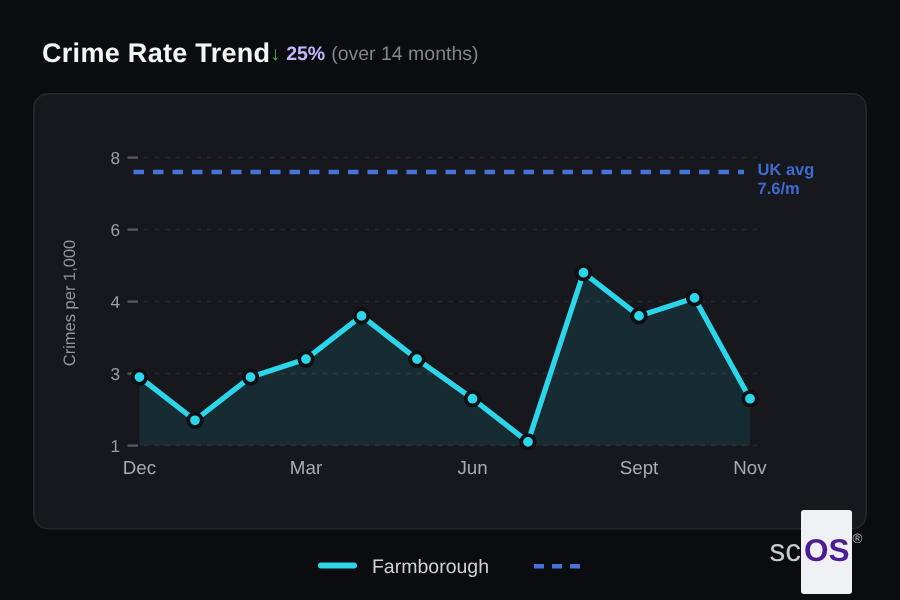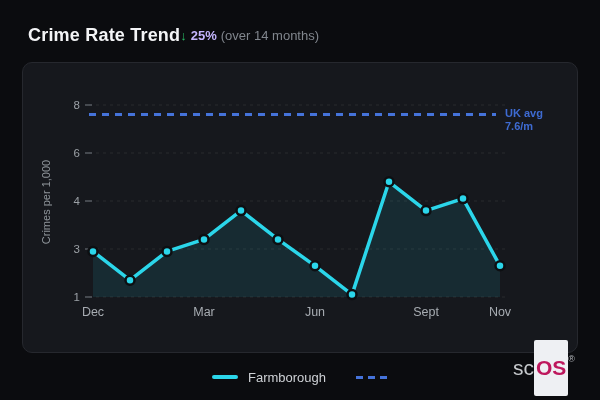--- a/index.html
+++ b/index.html
@@ -42,21 +42,21 @@
   .legend-item{display:flex;align-items:center;gap:10px;}
   .legend-label{font-size:13px;color:#ced1d5;}
   .swatch-solid{width:26px;height:4px;border-radius:2px;}
   .swatch-dashed{width:32px;height:3px;}
   .logo{
     position:absolute;right:25px;top:354px;height:28px;
     display:flex;align-items:center;
   }
   .logo .sc{font-size:21px;color:#c6c9cc;}
   .logo .os{
-    font-size:21px;font-weight:bold;color:#be185d;background:#eef0f3;
+    font-size:21px;font-weight:bold;color:#4c1d95;background:#eef0f3;
     padding:15px 2px;border-radius:2px;line-height:26px;
   }
   .logo .reg{font-size:9px;color:#b9bcc0;transform:translateY(-9px);}
 </style>
 </head>
 <body>
 
 <div class="header">
   <div class="title">Crime Rate Trend</div>
   <div class="stat">

